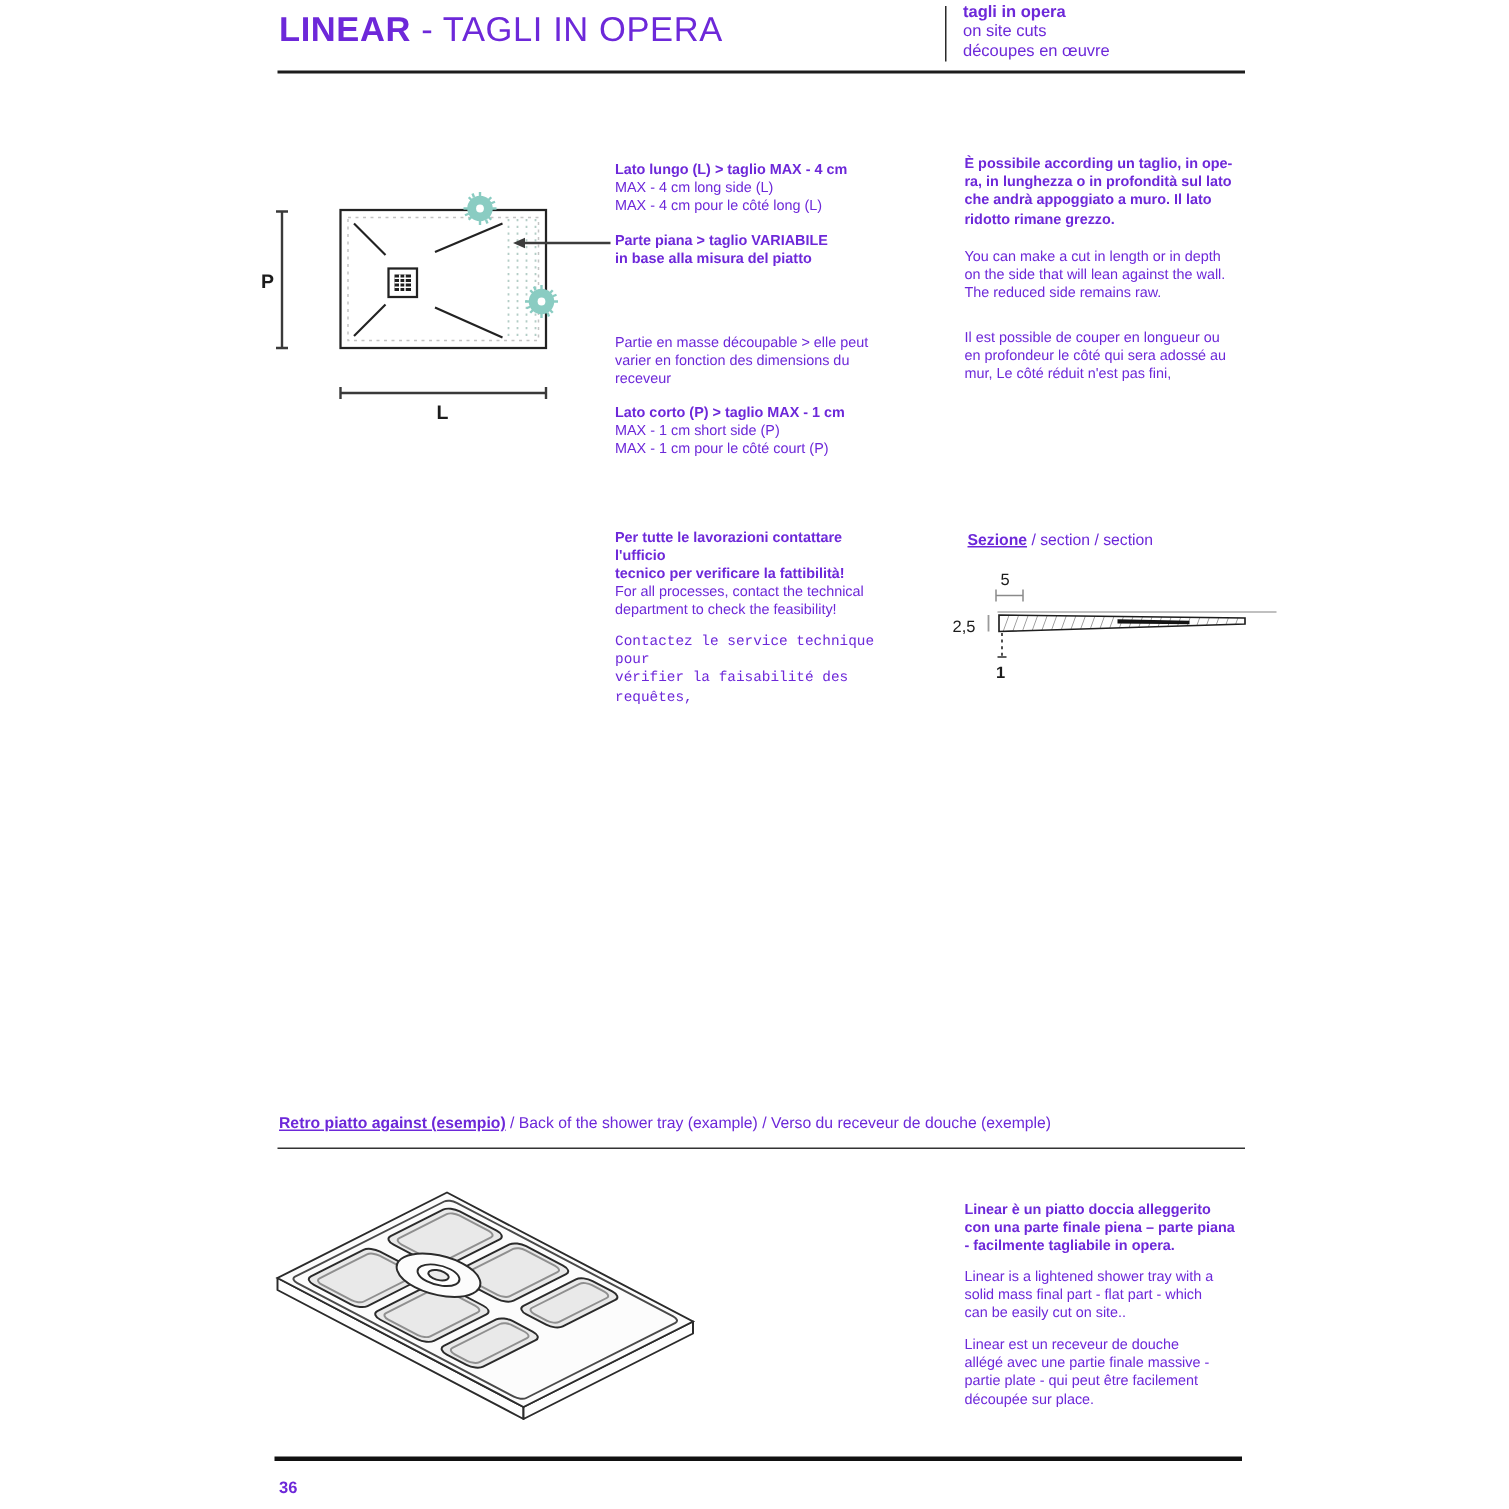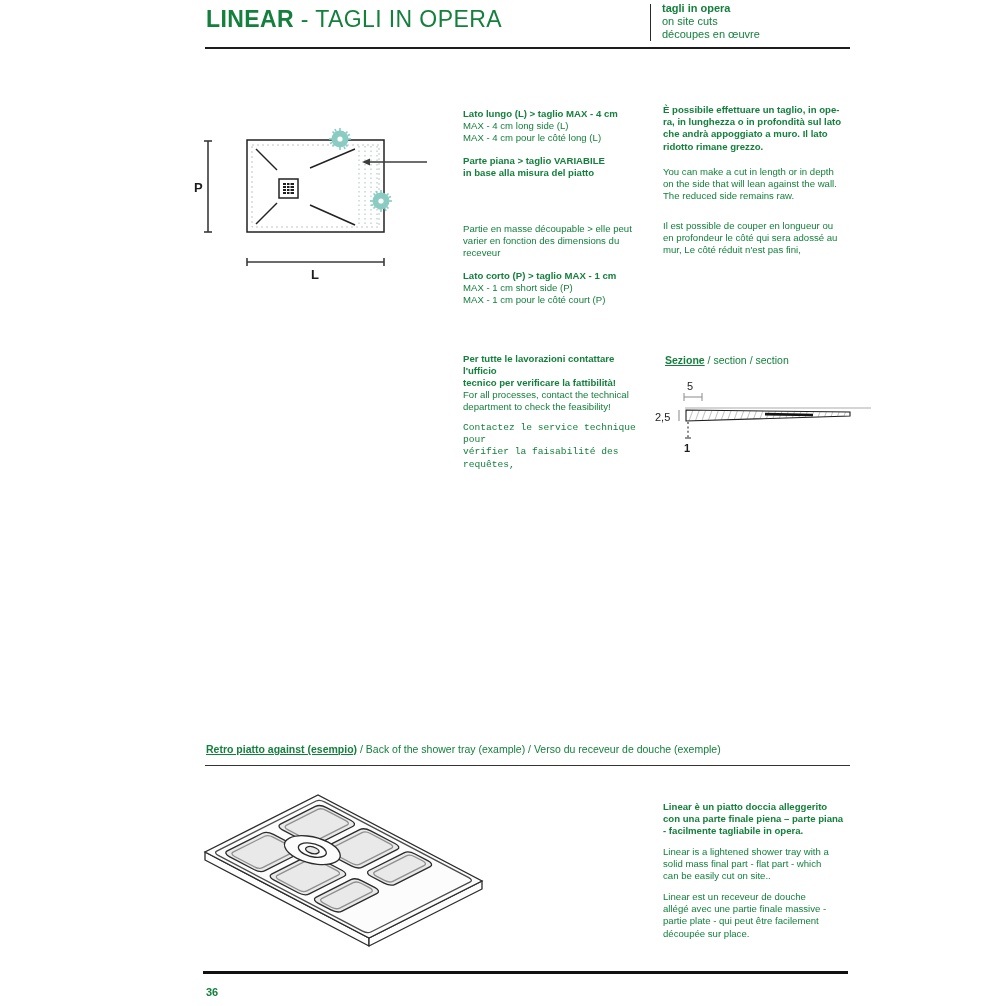--- a/index.html
+++ b/index.html
@@ -1,34 +1,34 @@
 <!DOCTYPE html>
 <html><head>
 <meta charset="utf-8">
 <style>
   * { margin:0; padding:0; box-sizing:border-box; }
   html,body { background:#fff; }
   .page {
     position:relative; width:936px; height:1006px; background:#ffffff;
-    font-family:"Liberation Sans", sans-serif; color:#15803d; overflow:hidden;margin-left:20px;
+    font-family:"Liberation Sans", sans-serif; color:#6d28d9; overflow:hidden;
   }
   .abs { position:absolute; }
 
   
   .title { left:186px; top:6px; font-size:23px; letter-spacing:.4px; white-space:nowrap; }
   .title b { font-weight:bold; }
   .hdr-divider { left:630px; top:4px; width:1px; height:37px; background:#2a2a2a; }
   .hdr-block { left:642px; top:2px; font-size:11px; line-height:13px; }
   .hdr-block .b { font-weight:bold; }
   .hdr-rule { left:185px; top:47px; width:645px; height:2px; background:#1c1c1c; }
 
   
   .col { font-size:9.6px; line-height:12.2px; white-space:pre-line; }
   .bold { font-weight:bold; }
-  .mid { left:415px; width:215px;padding-left:28px; }
+  .mid { left:382px; width:215px;padding-left:28px; }
   .right { left:643px; width:200px; }
 
   .sec-heading { font-size:10.5px; }
   .sec-heading .ul { font-weight:bold; text-decoration:underline; }
 
   .bottom-rule { left:185px; top:765px; width:645px; height:1px; background:#333; }
   .footer-rule { left:183px; top:971px; width:645px; height:3px; background:#111; }
   .page-num { left:186px; top:986px; font-size:11px; font-weight:bold; }
 
   svg text { font-family:"Liberation Sans", sans-serif; fill:#1c1c1c; }
@@ -144,21 +144,21 @@
   <div class="abs col mid bold" style="top:155px;">Parte piana &gt; taglio VARIABILE
 in base alla misura del piatto</div>
   <div class="abs col mid" style="top:223px;">Partie en masse découpable &gt; elle peut
 varier en fonction des dimensions du
 receveur</div>
 
   <div class="abs col mid bold" style="top:270px;">Lato corto (P) &gt; taglio MAX - 1 cm</div>
   <div class="abs col mid" style="top:282px;">MAX - 1 cm short side (P)</div>
   <div class="abs col mid" style="top:294px;">MAX - 1 cm pour le côté court (P)</div>
 
-  <div class="abs col right bold" style="top:104px;">È possibile effettuare un taglio, in ope-
+  <div class="abs col right bold" style="top:104px;">È possibile according un taglio, in ope-
 ra, in lunghezza o in profondità sul lato
 che andrà appoggiato a muro. Il lato
 ridotto rimane grezzo.</div>
   <div class="abs col right" style="top:166px;">You can make a cut in length or in depth
 on the side that will lean against the wall.
 The reduced side remains raw.</div>
   <div class="abs col right" style="top:220px;">Il est possible de couper en longueur ou
 en profondeur le côté qui sera adossé au
 mur, Le côté réduit n'est pas fini,</div>
 

